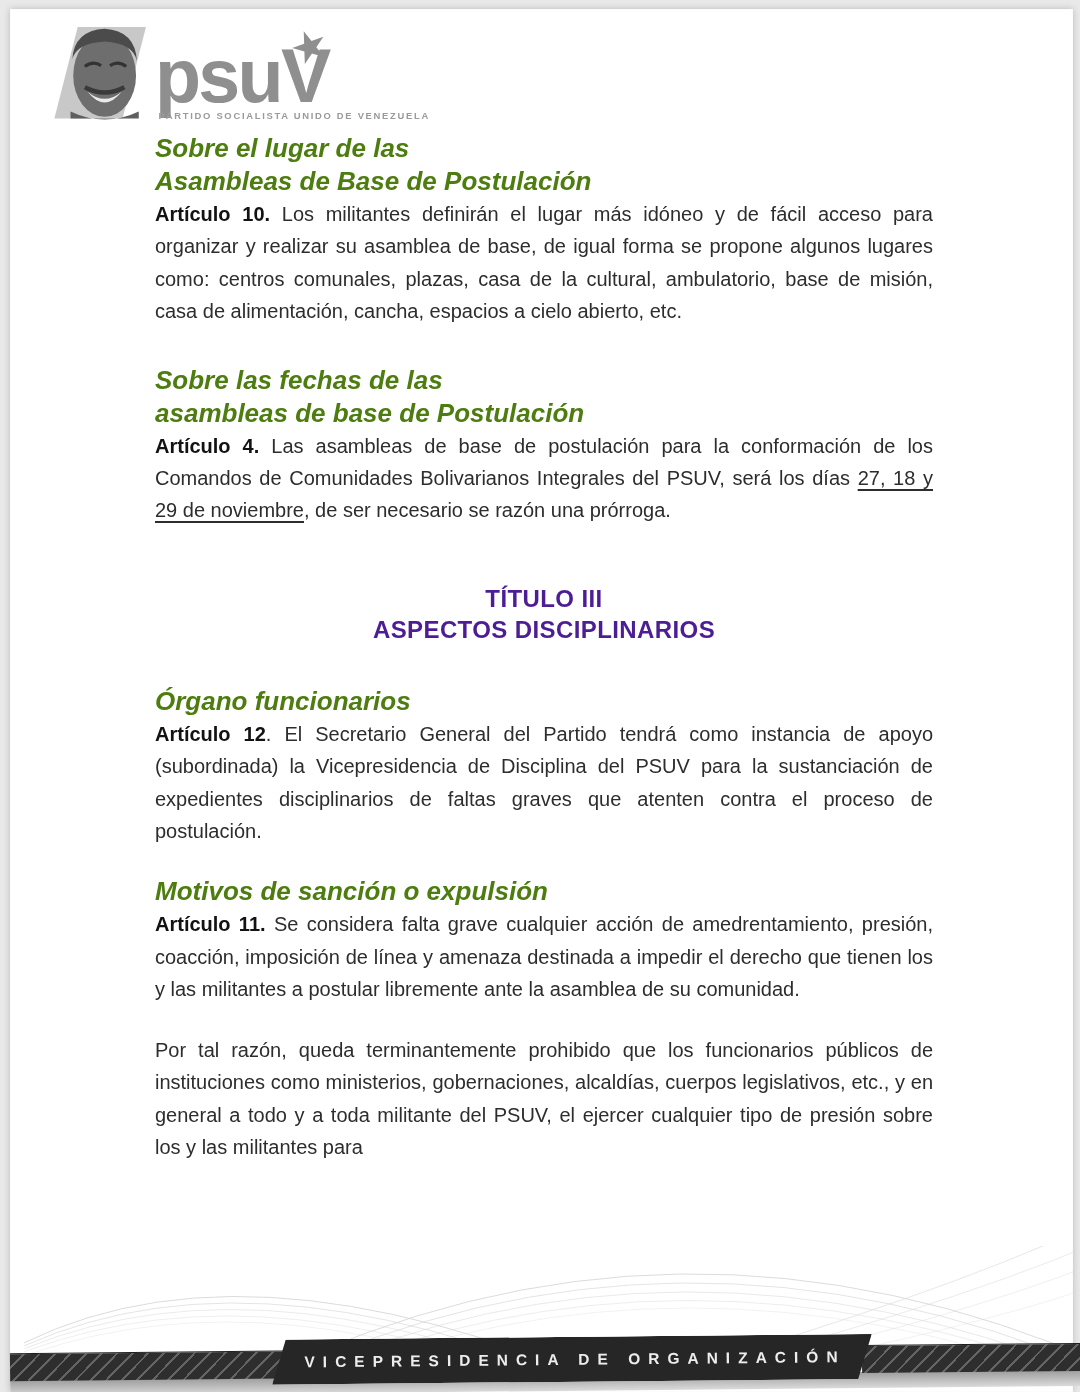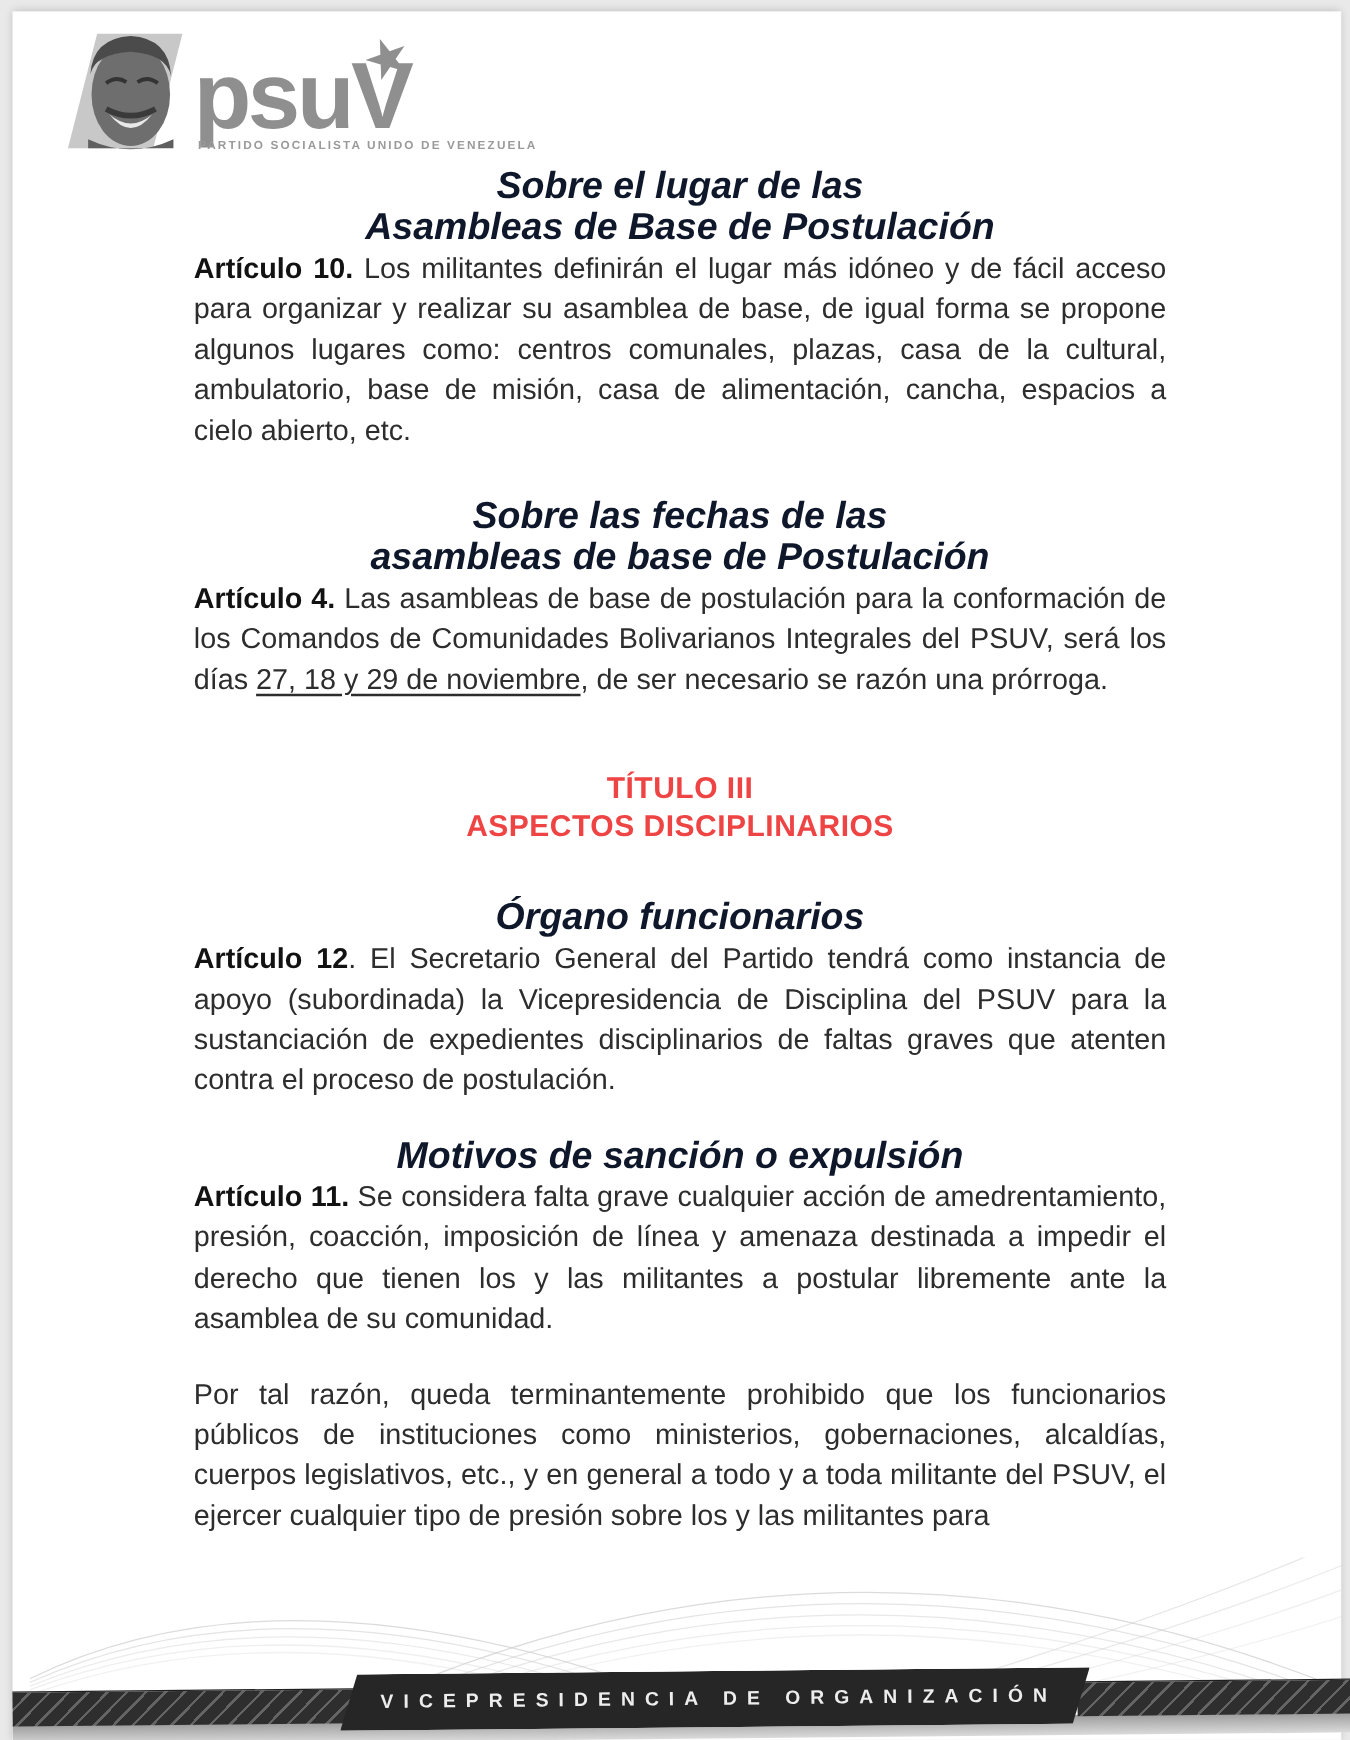--- a/index.html
+++ b/index.html
@@ -14,29 +14,29 @@
     box-shadow:0 0 7px rgba(0,0,0,.20), inset 0 0 2px rgba(0,0,0,.05);
   }
   
   .logo { position:absolute; left:30px; top:16px; width:404px; height:101px; }
   
   .doc {
     position:absolute; left:145px; top:123px; width:778px;
   }
   .sec { margin:0; }
   .heading_right {
-    text-align:center; font-weight:bold; font-style:italic;
-    font-size:30px; line-height:33px; color:#0f172a;
+    text-align:left; font-weight:bold; font-style:italic;
+    font-size:26px; line-height:33px; color:#4d7c0f;
   }
   .heading_center {
     text-align:center; font-weight:bold;
-    font-size:24px; line-height:31px; color:#ef4444; letter-spacing:.4px;
+    font-size:24px; line-height:31px; color:#4c1d95; letter-spacing:.4px;
   }
   .paragraph {
-    text-align:justify; font-size:23px; line-height:32.4px; color:#2d2d2d;
+    text-align:justify; font-size:20px; line-height:32.4px; color:#2d2d2d;
   }
   .paragraph .b { font-weight:bold; color:#121212; }
   .paragraph .u {
     text-decoration:underline; text-underline-offset:4px;
     text-decoration-thickness:2px; text-decoration-color:#2d2d2d;
   }
   .doc > :nth-child(3)  { margin-top:36px; }
   .doc > :nth-child(5)  { margin-top:56px; }
   .doc > :nth-child(6)  { margin-top:40px; }
   .doc > :nth-child(8)  { margin-top:28px; }

